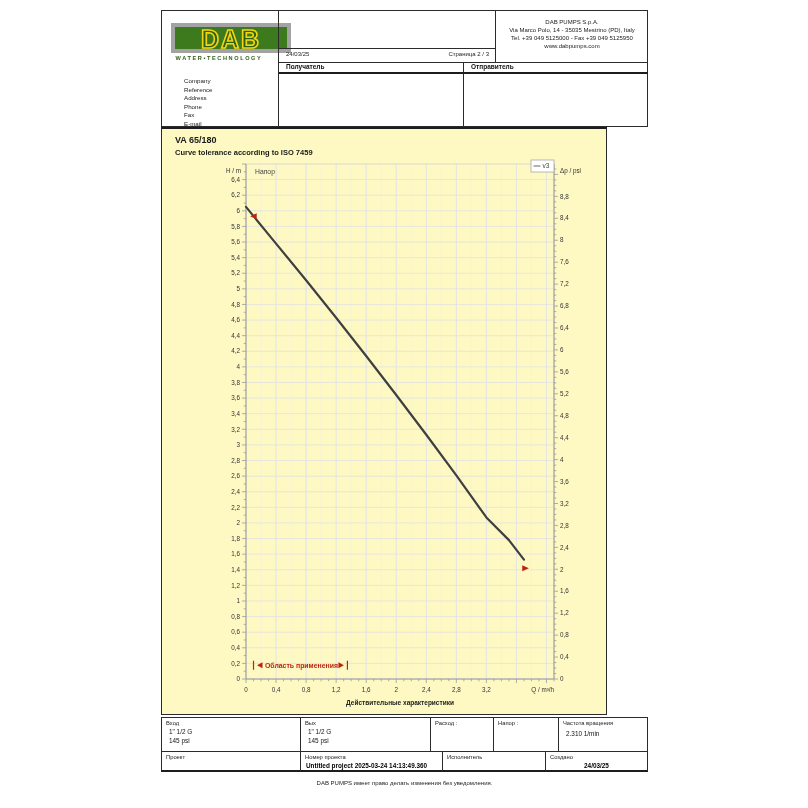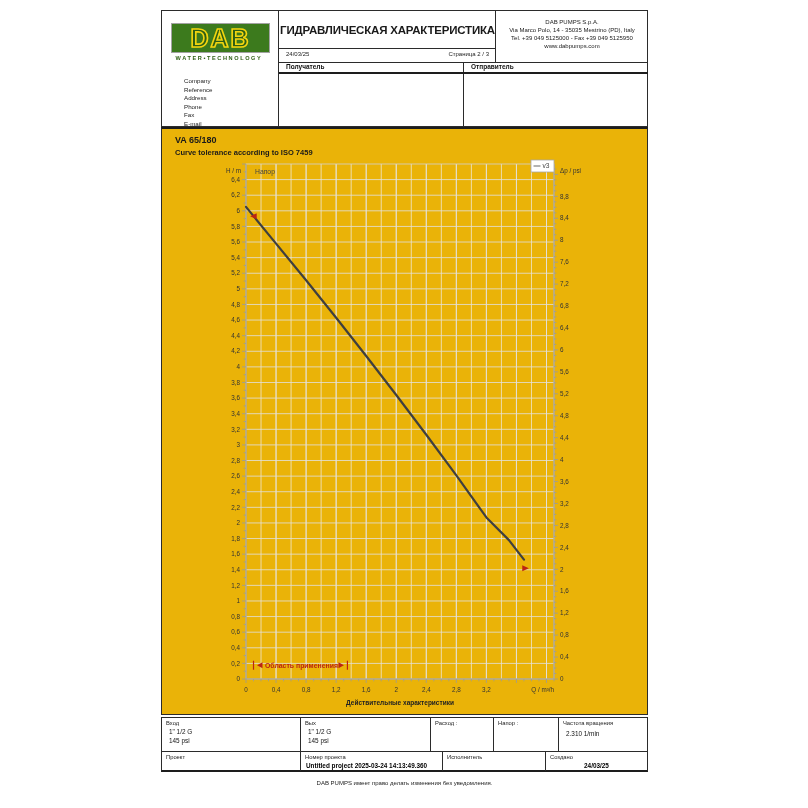--- a/index.html
+++ b/index.html
@@ -7,39 +7,39 @@
               font-family:"Liberation Sans", sans-serif; color:#1a1a1a; }
   .doc { position:absolute; left:161px; top:10px; width:487px; height:785px; }
   .abs { position:absolute; }
 
   
   .hdr { position:absolute; left:0; top:0; width:487px; height:117px; border:1px solid #2b2b2b; background:#fff; }
   .vline { position:absolute; width:1px; background:#2b2b2b; }
   .hline { position:absolute; height:1px; background:#2b2b2b; }
   .hline2 { position:absolute; height:2px; background:#1d1d1d; }
 
-  .logo-box { position:absolute; left:9px; top:12px; width:99px; height:30px; background:#3c7a1d;
-              display:flex; align-items:center; justify-content:center; border:1px solid #a3a3a3; }
+  .logo-box { position:absolute; left:9px; top:12px; width:120px; height:30px; background:#3c7a1d;
+              display:flex; justify-content:center; border:4px solid #a3a3a3; }
   .logo-text { font-size:25px; font-weight:900; letter-spacing:2px; color:#2e5e14;
                -webkit-text-stroke:1.6px #f2d50f; text-shadow:0 0 1px #f2d50f; line-height:1; }
   .logo-sub { position:absolute; left:9px; top:44px; width:96px; font-size:5.6px; font-weight:bold;
               letter-spacing:1.6px; color:#2e5e14; text-align:center; }
   .contacts { position:absolute; left:22px; top:66px; font-size:6.2px; line-height:8.5px; color:#222; }
 
   .doc-title { position:absolute; left:118px; top:0; width:215px; height:37px;
                display:flex; align-items:center; justify-content:center; text-align:center;
                font-size:11.5px; font-weight:bold; letter-spacing:-0.2px; }
   .date-row { position:absolute; left:118px; top:38px; width:215px; height:12px; font-size:6px; color:#222; }
   .addr { position:absolute; left:334px; top:7px; width:152px; text-align:center;
           font-size:6px; line-height:8px; color:#222; }
   .party-label { position:absolute; top:52px; height:9px; font-size:6.5px; font-weight:bold; color:#111; }
 
   
-  .main-box { position:absolute; left:0; top:117px; width:487px; height:588px;
-              border:1px solid #2b2b2b; border-top:2px solid #1d1d1d; background:#eab308;text-decoration:underline; }
+  .main-box { position:absolute; left:0; top:117px; width:446px; height:588px;
+              border:1px solid #2b2b2b; border-top:2px solid #1d1d1d; background:#fef9c3;text-decoration:underline; }
   .model { position:absolute; left:13px; top:6px; font-size:9px; font-weight:bold; }
   .tolerance { position:absolute; left:13px; top:19px; font-size:7.5px; font-weight:bold; }
   svg text { font-family:"Liberation Sans", sans-serif; }
 
   
   .spec { position:absolute; left:0; top:707px; width:487px; height:55px;
           border:1px solid #2b2b2b; border-bottom:2px solid #1d1d1d; background:#fff; }
   .cell { position:absolute; border-left:1px solid #2b2b2b; }
   .cell.first { border-left:none; }
   .cell-label { font-size:5.8px; color:#222; padding:2px 0 0 4px; }
@@ -63,21 +63,20 @@
     <div class="logo-sub">WATER•TECHNOLOGY</div>
     <div class="contacts">
       <div>Company</div>
       <div>Reference</div>
       <div>Address</div>
       <div>Phone</div>
       <div>Fax</div>
       <div>E-mail</div>
     </div>
 
-    <div class="doc-title">ГИДРАВЛИЧЕСКАЯ ХАРАКТЕРИСТИКА</div>
     <div class="date-row">
       <span class="abs" style="left:6px;top:2px;">24/03/25</span>
       <span class="abs" style="right:6px;top:2px;">Страница 2 / 3</span>
     </div>
 
     <div class="addr">
       <div>DAB PUMPS S.p.A.</div>
       <div>Via Marco Polo, 14 - 35035 Mestrino (PD), Italy</div>
       <div>Tel. +39 049 5125000 - Fax +39 049 5125950</div>
       <div>www.dabpumps.com</div>

